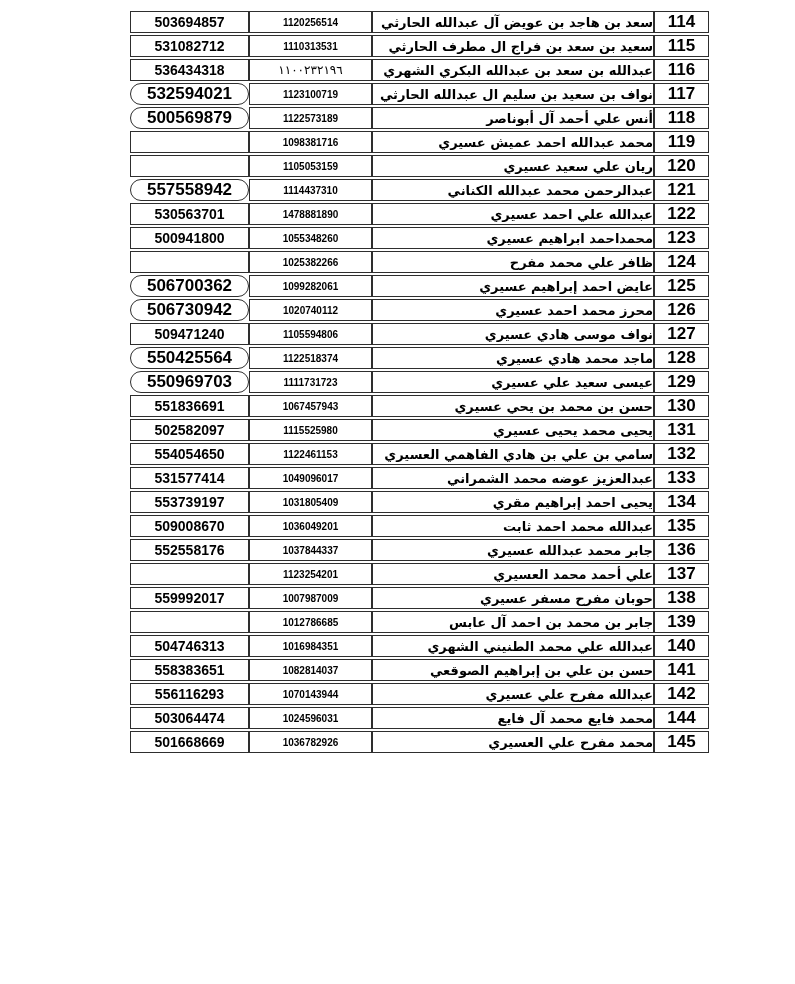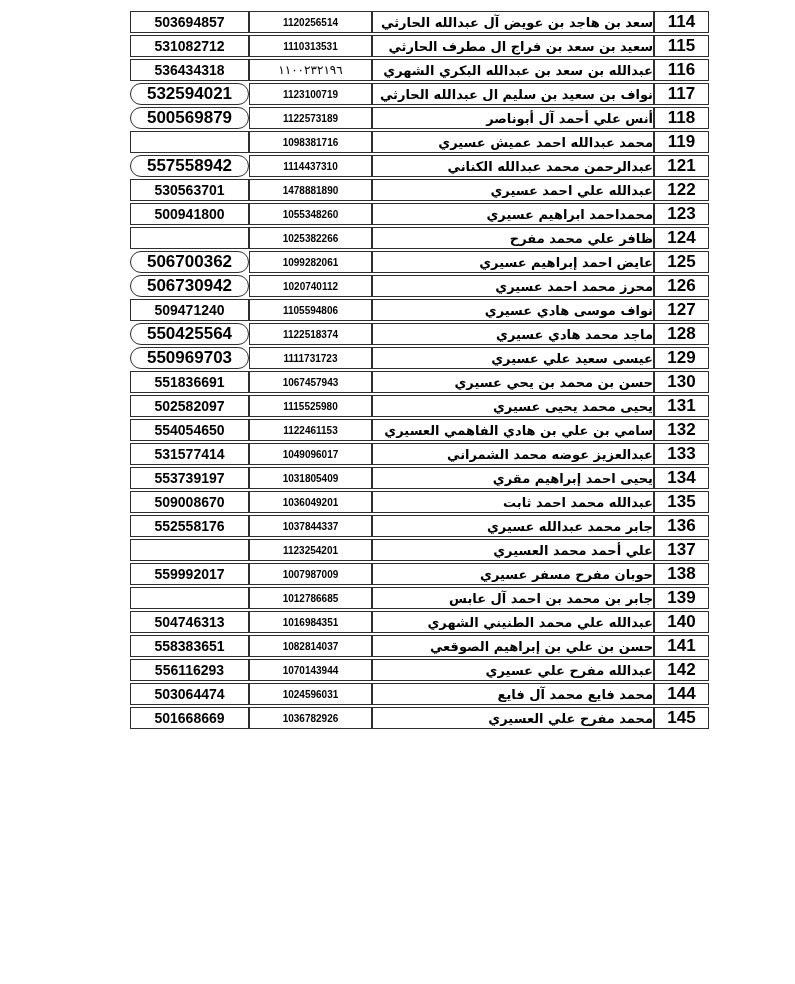--- a/index.html
+++ b/index.html
@@ -112,20 +112,26 @@
           <td class="c-name">أنس علي أحمد آل أبوناصر</td>
           <td class="c-num">118</td>
         </tr>
         <tr>
           <td class="c-phone"></td>
           <td class="c-id">1098381716</td>
           <td class="c-name">محمد عبدالله احمد عميش عسيري</td>
           <td class="c-num">119</td>
         </tr>
         <tr>
+          <td class="c-phone"></td>
+          <td class="c-id">1105053159</td>
+          <td class="c-name">ريان علي سعيد عسيري</td>
+          <td class="c-num">120</td>
+        </tr>
+        <tr>
           <td class="c-phone big">557558942</td>
           <td class="c-id">1114437310</td>
           <td class="c-name">عبدالرحمن محمد عبدالله الكناني</td>
           <td class="c-num">121</td>
         </tr>
         <tr>
           <td class="c-phone">530563701</td>
           <td class="c-id">1478881890</td>
           <td class="c-name">عبدالله علي احمد عسيري</td>
           <td class="c-num">122</td>

